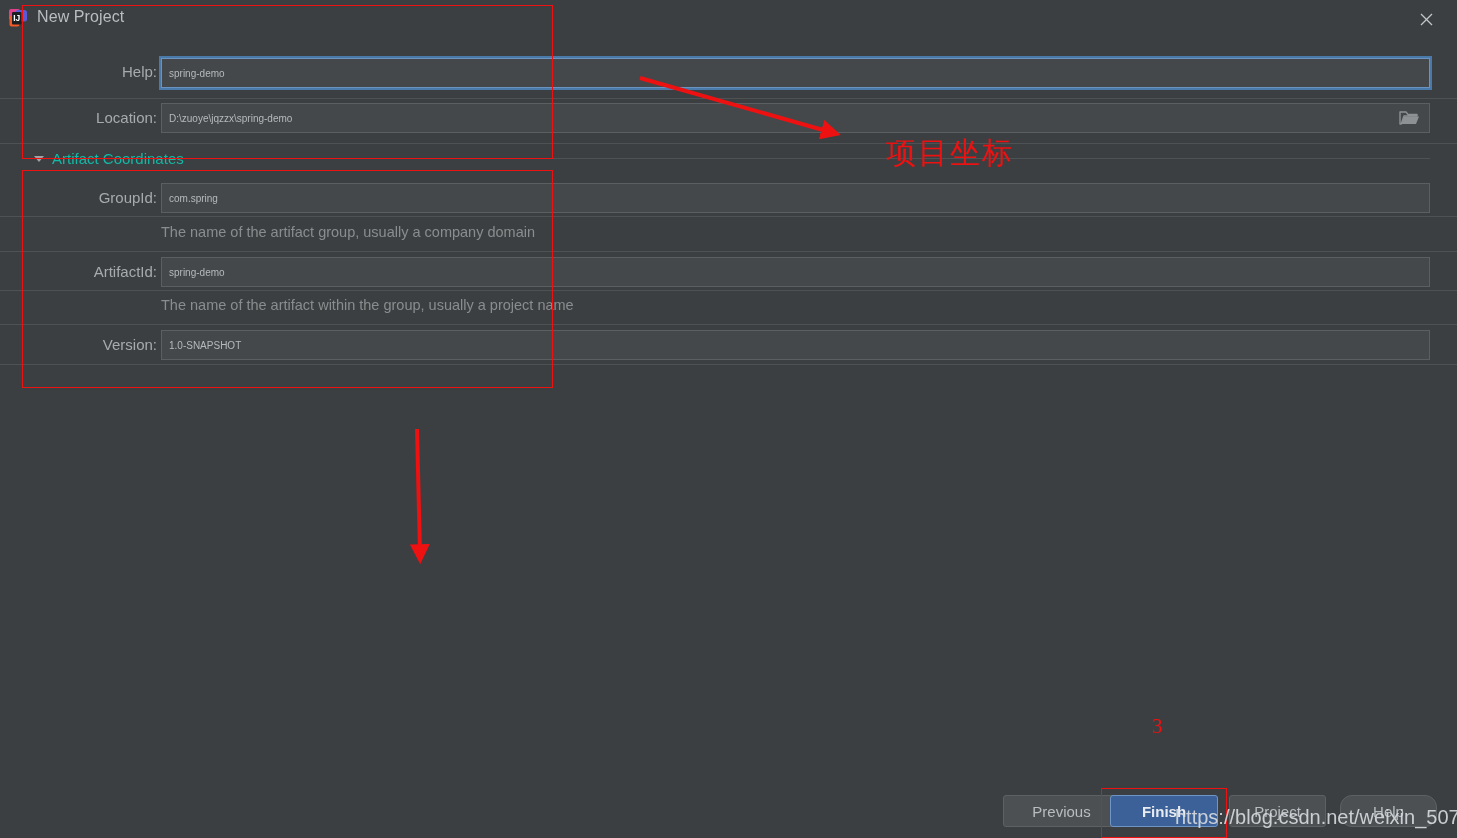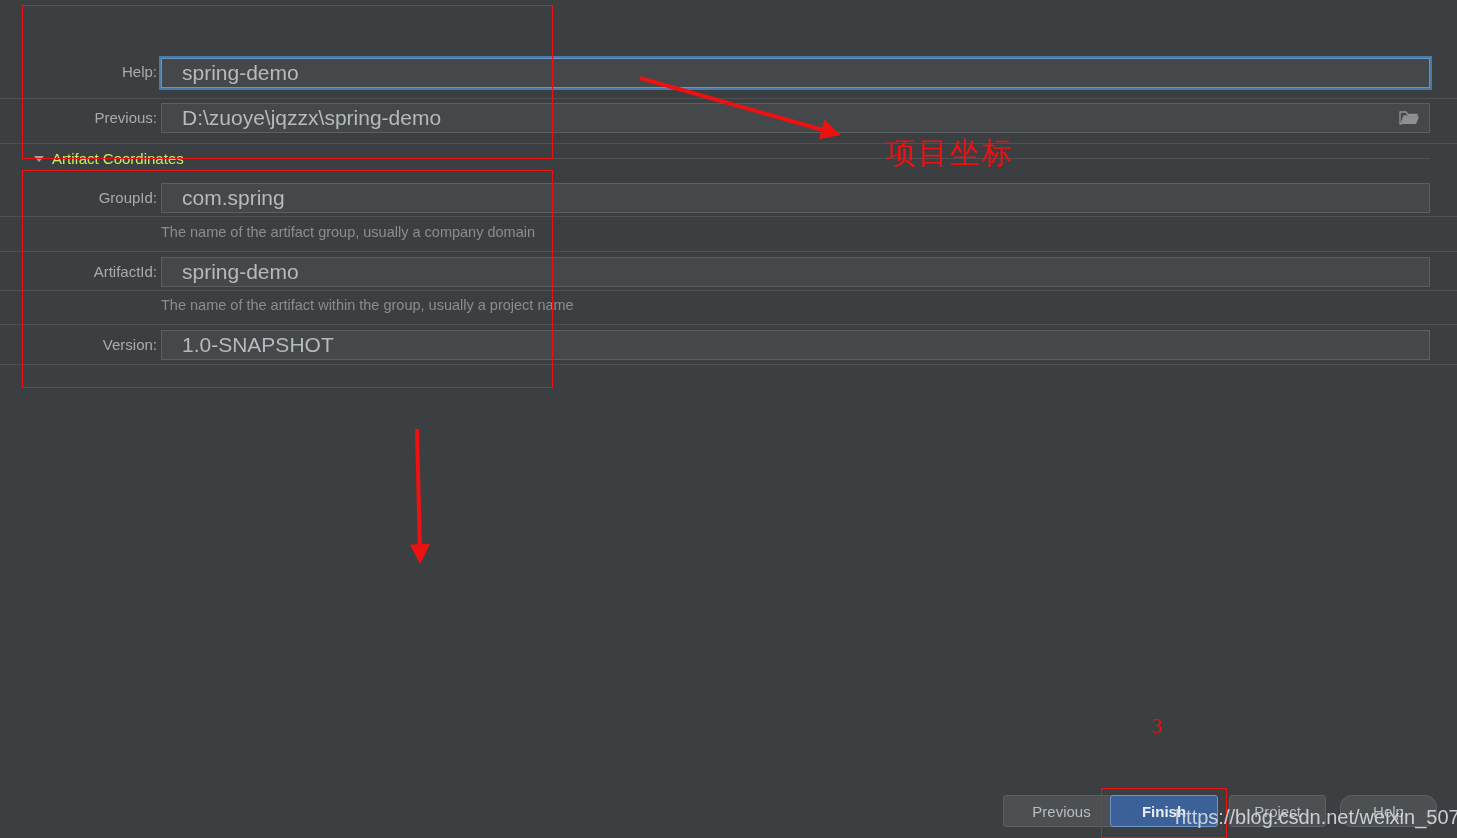--- a/index.html
+++ b/index.html
@@ -50,23 +50,23 @@
     font-size: 15px;
     color: #a8abad;
     white-space: nowrap;
     text-align: right;
   }
   .text-input {
     position: absolute;
     background: #45484a;
     border: 1px solid #5c5f61;
     color: #b6babd;
-    font-size: 21px;
-    font-family: "Liberation Sans", sans-serif;
-    padding: 0 20px;
+    font-size: 10px;
+    font-family: "Liberation Sans", sans-serif;
+    padding: 0 7px;
     height: 30px;
     line-height: 28px;
     outline: none;
   }
   .text-input.focused {
     border: 1px solid #6a93c2;
     box-shadow: 0 0 0 2px #4a7aaa;
   }
   .hint-text {
     position: absolute;
@@ -95,21 +95,21 @@
   }
   .tri {
     width: 0; height: 0;
     border-left: 5.5px solid transparent;
     border-right: 5.5px solid transparent;
     border-top: 6.5px solid #9fa3a6;
     margin-right: 8px;
   }
   .section-label {
     font-size: 15px;
-    color: #bef264;
+    color: #14b8a6;
     white-space: nowrap;
   }
   .section-rule {
     position: absolute;
     height: 1px;
     background: #4e5254;
   }
 
   
   .btn {
@@ -165,26 +165,44 @@
     opacity: 0.92;
     white-space: nowrap;
     font-family: "Liberation Sans", sans-serif;
   }
 </style>
 </head>
 <body>
 
 <div id="root">
 
+  <div class="titlebar">
+    <div class="app-icon">
+      <svg width="21" height="21" viewBox="0 0 21 21">
+        <rect x="1" y="1" width="11" height="11" rx="2" fill="#e1408a"></rect>
+        <rect x="7.5" y="2" width="11.5" height="11.5" rx="2.5" fill="#5b5bd6"></rect>
+        <rect x="1.5" y="7.5" width="10" height="11" rx="2" fill="#f05a28"></rect>
+        <rect x="4" y="4" width="9.5" height="12.5" rx="1" fill="#1b1f22"></rect>
+        <text x="8.7" y="13" font-family="'Liberation Sans',sans-serif" font-size="8.5" font-weight="bold" fill="#ffffff" text-anchor="middle">IJ</text>
+      </svg>
+    </div>
+    <div class="title-text">New Project</div>
+    <div class="close-btn">
+      <svg width="15" height="15" viewBox="0 0 15 15">
+        <line x1="2" y1="2" x2="13" y2="13" stroke="#c3c7ca" stroke-width="1.3"></line>
+        <line x1="13" y1="2" x2="2" y2="13" stroke="#c3c7ca" stroke-width="1.3"></line>
+      </svg>
+    </div>
+  </div>
 
   <div class="field-label" style="left:24px; top:63px; width:133px;">Help:</div>
   <input class="text-input focused" style="left: 161px; top: 58px; width: 1269px;" value="spring-demo">
   <div class="divider" style="left:0px; top:98px; width:1457px;"></div>
 
-  <div class="field-label" style="left:24px; top:109px; width:133px;">Previous:</div>
+  <div class="field-label" style="left:24px; top:109px; width:133px;">Location:</div>
   <input class="text-input" style="left: 161px; top: 103px; width: 1269px;" value="D:\zuoye\jqzzx\spring-demo">
   <div class="folder-btn" style="left:1396px; top:107px;">
     <svg width="22" height="18" viewBox="0 0 22 18">
       <path d="M2 15 L2 3 L8 3 L10 5.5 L19 5.5 L19 7 L6 7 L3.2 15 Z" fill="none" stroke="#8d9194" stroke-width="1.4" stroke-linejoin="round"></path>
       <path d="M3.2 15 L6.2 7.6 L21 7.6 L18 15 Z" fill="#8d9194"></path>
     </svg>
   </div>
   <div class="divider" style="left:0px; top:143px; width:1457px;"></div>
 
   <div class="section-head" style="left:34px; top:150px;">

